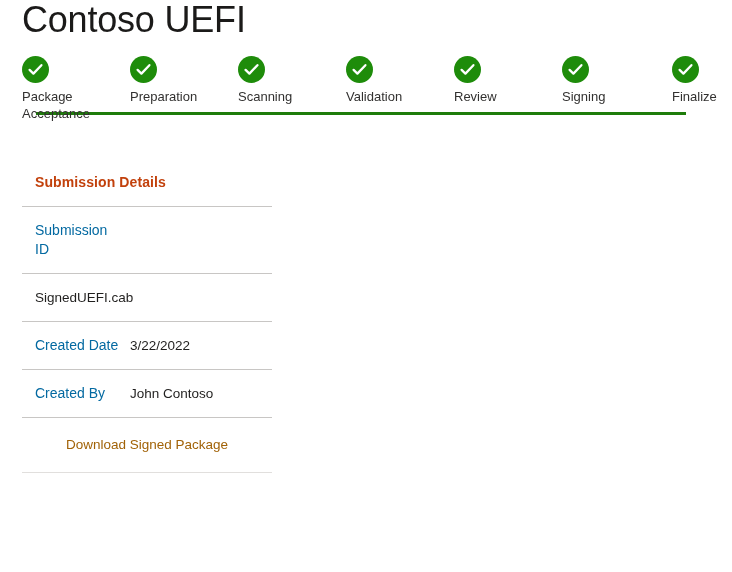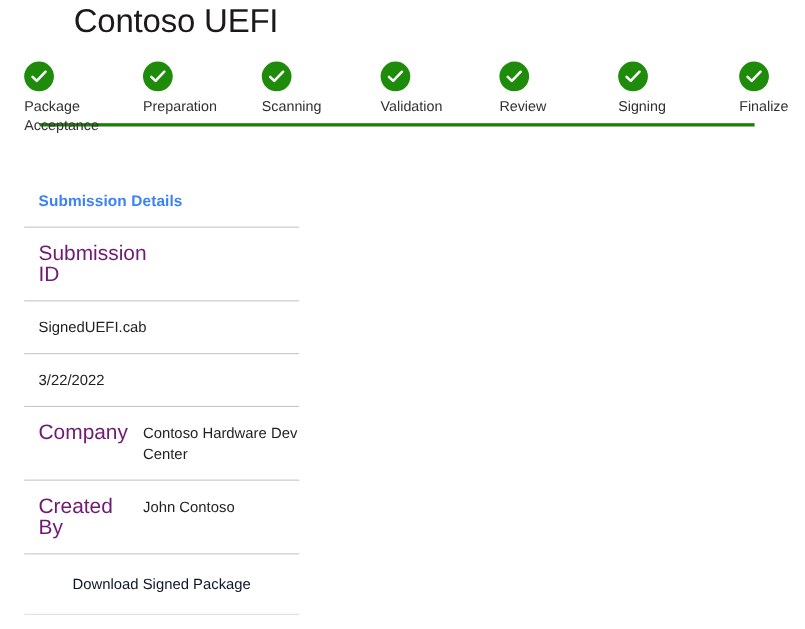--- a/index.html
+++ b/index.html
@@ -15,27 +15,26 @@
     color: #201f1e;
     overflow: hidden;
     position: relative;
   }
 
   
   .page-title {
     position: absolute;
     left: 22px;
     top: 2px;
-    font-size: 30px;
+    font-size: 36px;
     font-weight: 400;
     letter-spacing: -0.2px;
     color: #1b1a19;
     line-height: 36px;
     white-space: nowrap;
-    margin-left: 45px;
   }
 
   
   .stepper {
     position: absolute;
     left: 0;
     top: 48px;
     width: 732px;
     height: 70px;
   }
@@ -83,57 +82,57 @@
   
   .details {
     position: absolute;
     left: 22px;
     top: 172px;
     width: 250px;
   }
   .details-heading {
     font-size: 14px;
     font-weight: bold;
-    color: #3b82f6;
+    color: #c2410c;
     line-height: 20px;
     padding: 0 0 14px 13px;
     letter-spacing: 0.1px;
   }
   .detail-row {
     display: flex;
     align-items: flex-start;
     border-top: 1px solid #c8c6c4;
     padding: 14px 0 14px 13px;
     box-sizing: border-box;
   }
   .detail-key {
     width: 95px;
     flex: 0 0 95px;
-    font-size: 19px;
+    font-size: 14px;
     line-height: 19px;
-    color: #701a75;
+    color: #0369a1;
     padding-right: 6px;
     box-sizing: border-box;
   }
   .detail-val {
     flex: 1 1 auto;
     font-size: 13.5px;
     line-height: 19px;
     color: #201f1e;
     word-break: break-word;
   }
   .download-row {
     border-top: 1px solid #c8c6c4;
     border-bottom: 1px solid #e1dfdd;
     padding: 17px 0 18px 0;
     text-align: center;
   }
   .download-link {
     font-size: 13.5px;
-    color: #0f172a;
+    color: #a16207;
     text-decoration: none;
     cursor: pointer;
     line-height: 19px;
   }
 </style>
 </head>
 <body>
 
 <div class="page-title">Contoso UEFI</div>
 
@@ -209,27 +208,24 @@
 
   <div class="detail-row">
     <div class="detail-key">Submission ID</div>
   </div>
 
   <div class="detail-row">
     <div class="detail-val">SignedUEFI.cab</div>
   </div>
 
   <div class="detail-row">
+    <div class="detail-key">Created Date</div>
     <div class="detail-val">3/22/2022</div>
   </div>
 
-  <div class="detail-row">
-    <div class="detail-key">Company</div>
-    <div class="detail-val">Contoso Hardware Dev Center</div>
-  </div>
 
   <div class="detail-row">
     <div class="detail-key">Created By</div>
     <div class="detail-val">John Contoso</div>
   </div>
 
   <div class="download-row">
     <a class="download-link">Download Signed Package</a>
   </div>
 </div>

